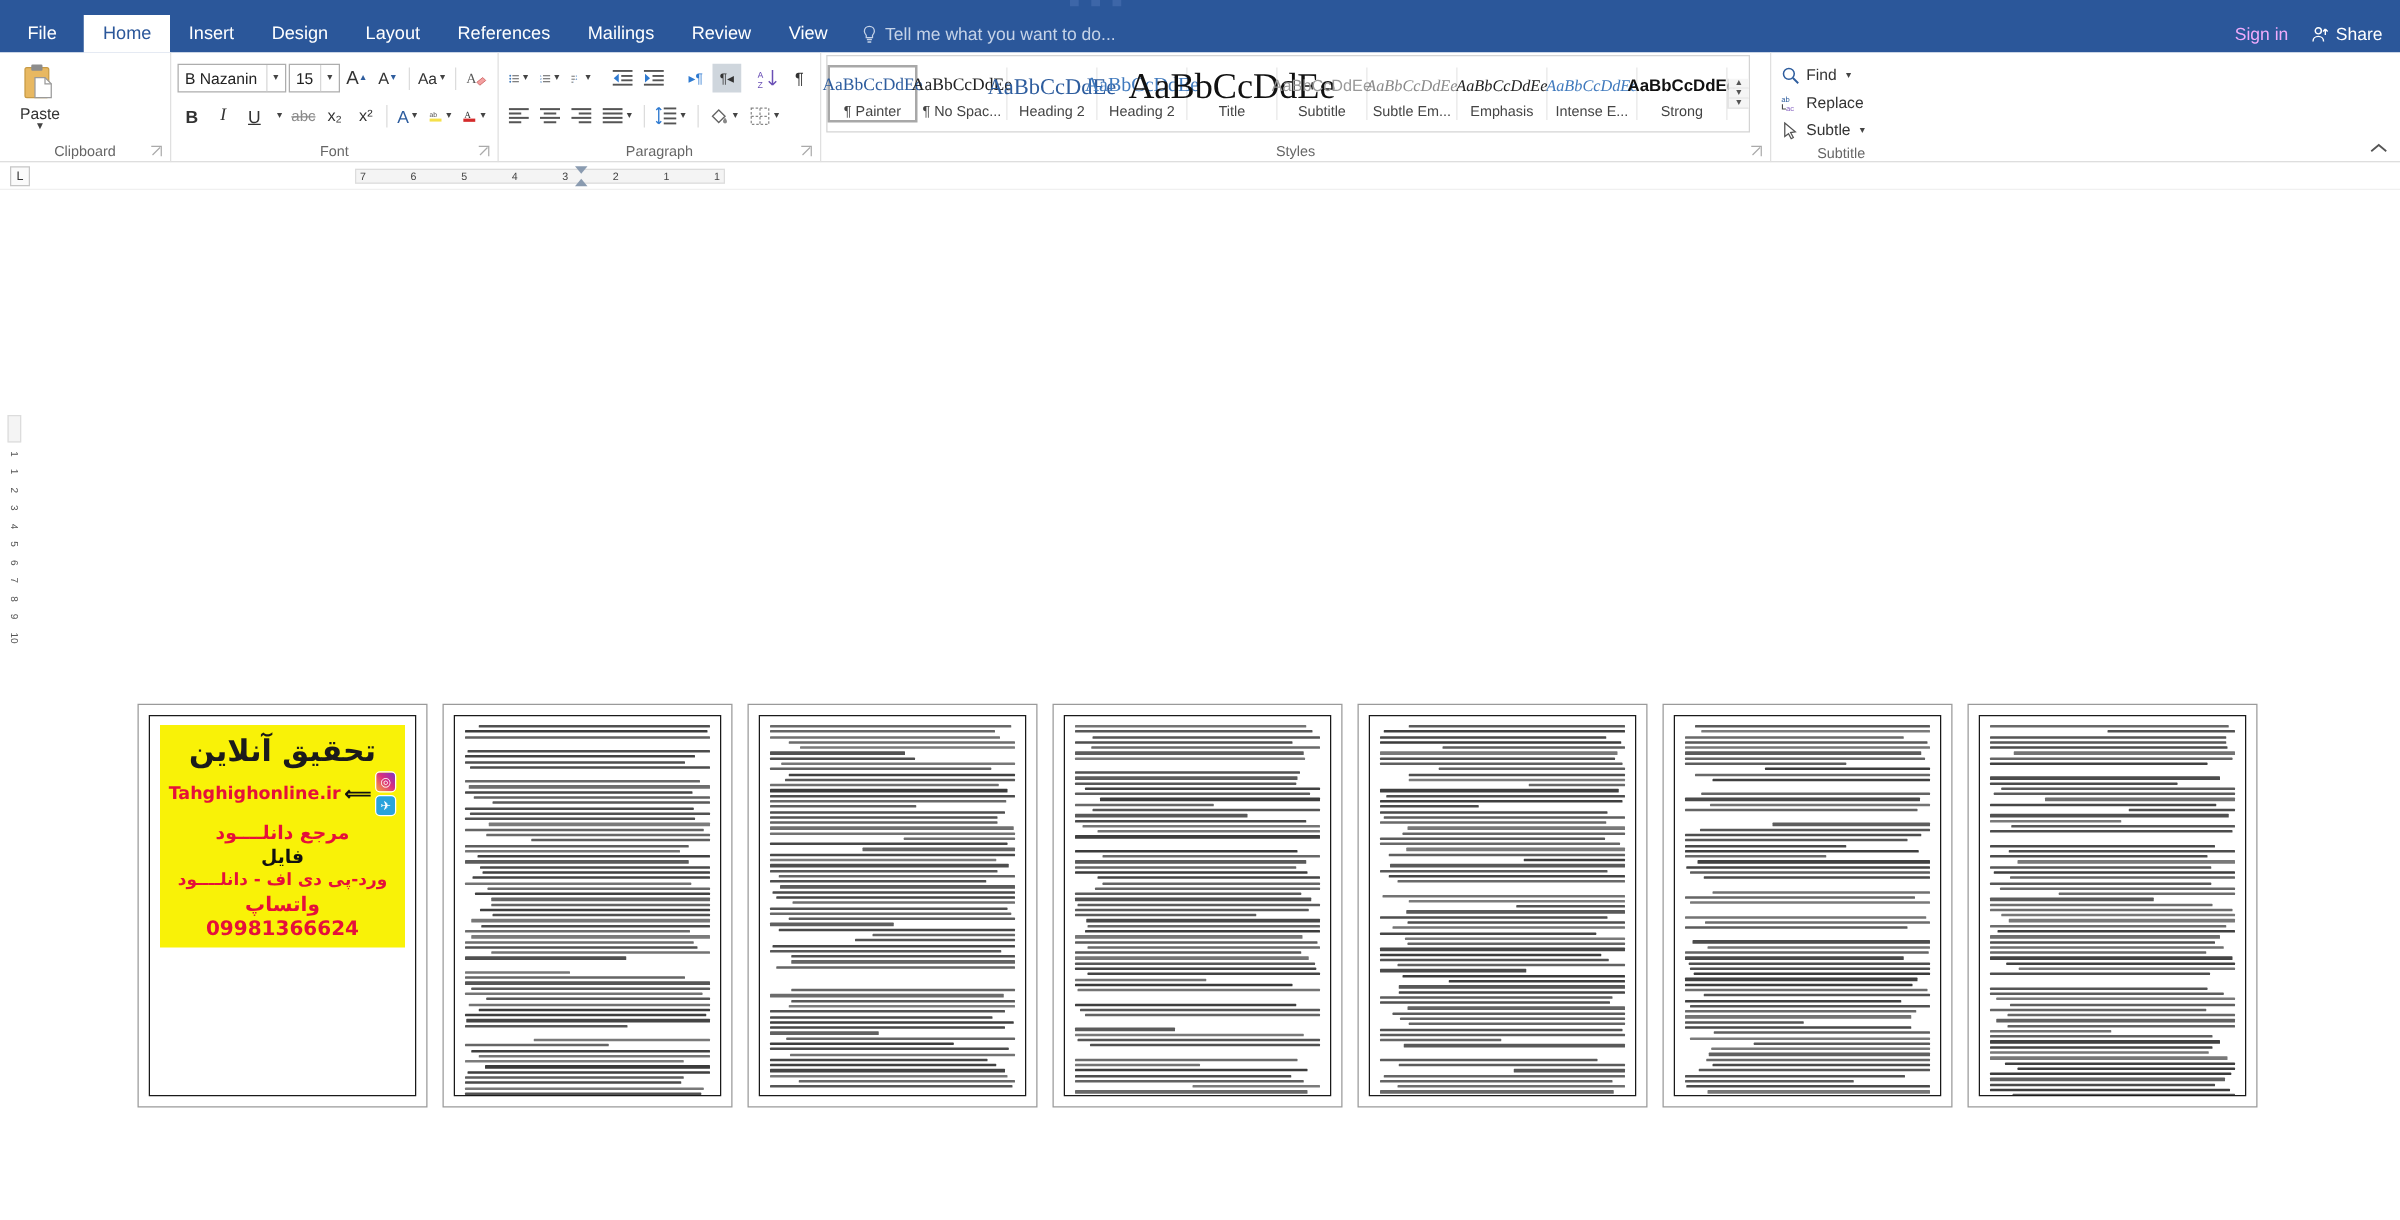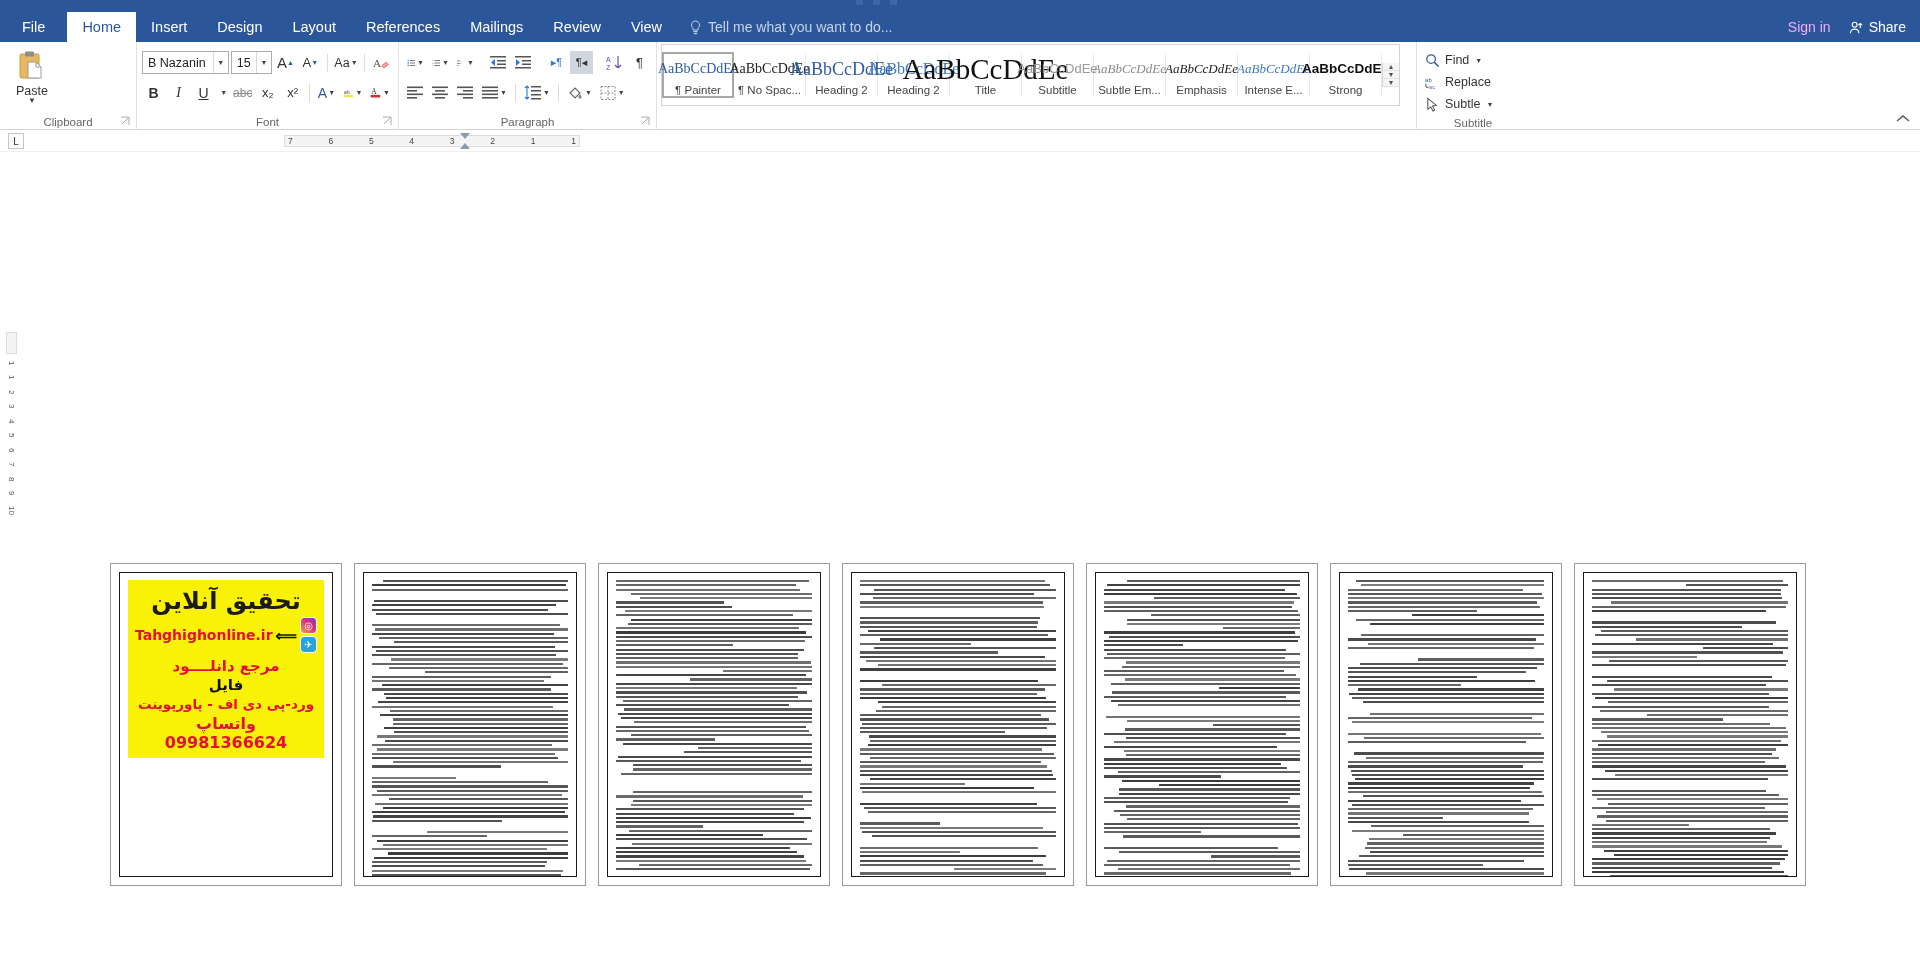--- a/index.html
+++ b/index.html
@@ -750,20 +750,27 @@
         <div class="style-item">
           <span class="style-prev" style="font-size:13.5px;font-weight:bold;color:#111;font-family:'Liberation Sans',sans-serif;">AaBbCcDdEe</span>
           <span class="style-name">Strong</span>
         </div>
         <div class="styles-scroll">
           <div class="ss-btn">▲</div>
           <div class="ss-btn">▼</div>
           <div class="ss-btn">▼</div>
         </div>
       </div>
+    </div>
+    <div class="group-label">
+      <span>Styles</span>
+      <svg class="dialog-launcher" viewBox="0 0 10 10">
+        <path d="M1 1h8v8" fill="none" stroke="#666" stroke-width="1"></path>
+          <path d="M2 8l6-6" stroke="#666" stroke-width="1"></path>
+      </svg>
     </div>
   </div>
 
   <div class="group g-editing">
     <div class="group-body" style="flex-direction:column;padding-top:7px;">
       <div class="edit-btn">
         <svg width="15" height="15" viewBox="0 0 16 16">
           <circle cx="6.5" cy="6.5" r="4.6" fill="none" stroke="#2e5d9e" stroke-width="1.3"></circle>
           <path d="M10 10l4.5 4.5" stroke="#2e5d9e" stroke-width="1.6"></path>
         </svg>
@@ -845,21 +852,21 @@
           <div class="ad-url-row">
             <span class="ad-url">Tahghighonline.ir</span>
             <span class="arrow-ltr">⟸</span>
             <span class="badge-col">
               <span class="badge ig">◎</span>
               <span class="badge tg">✈</span>
             </span>
           </div>
           <div class="ad-l2">مرجع دانلــــود</div>
           <div class="ad-l3">فایل</div>
-          <div class="ad-l4">ورد-پی دی اف - پاورپوینت</div>
+          <div class="ad-l4">ورد-پی دی اف - دانلــــود</div>
           <div class="ad-l6">واتساپ 09981366624</div>
         </div>
       </div>
     </div>
 
     <div class="page">
       <div class="page-inner">
           <div class="txtcol">
             <div class="tline" style="width: 94.5%; margin-left: 5.5%; opacity: 0.82;"></div>
             <div class="tline" style="width: 99%; margin-left: 0%; opacity: 0.92;"></div>

